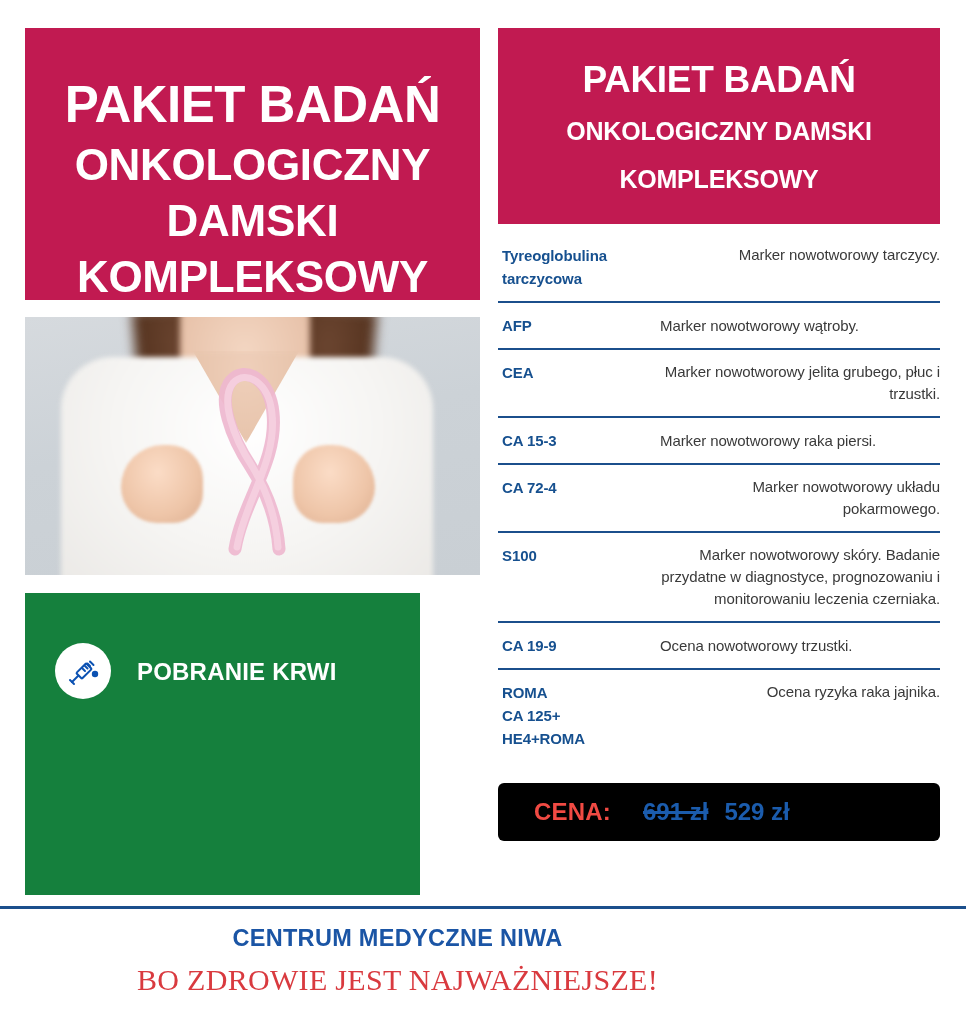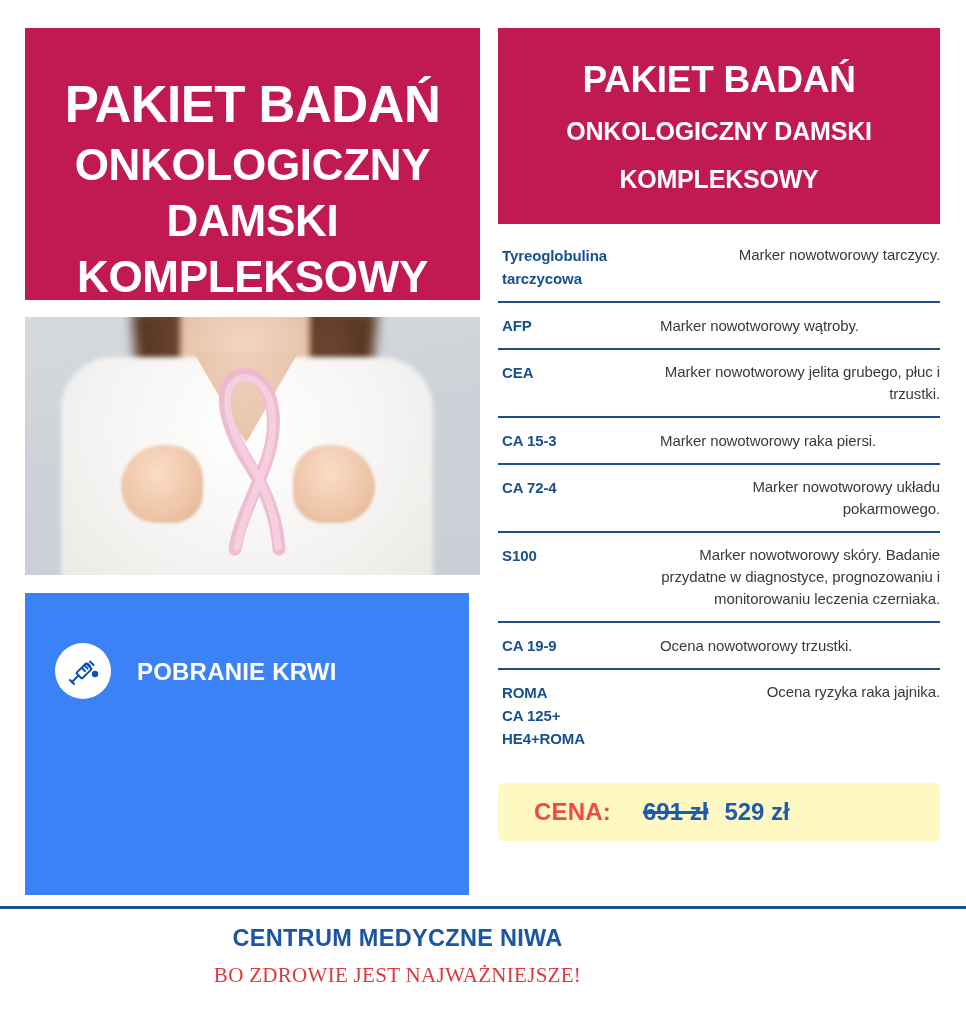--- a/index.html
+++ b/index.html
@@ -97,23 +97,23 @@
     background:radial-gradient(ellipse at 45% 35%, #fbdcc6 0%, #eec5a8 60%, #dcae90 100%);
     border-radius:42px 34px 30px 36px;
     filter:blur(1.6px);
   }
   .ph-hand-l { left:96px; }
   .ph-hand-r { left:268px; border-radius:34px 42px 36px 30px; }
 
   
   .info-box {
     position:relative;
-    width:444px; height:302px;
+    width:395px; height:302px;
     margin-top:18px;
-    background:#3b82f6;
+    background:#15803d;
     padding:50px 30px;
   }
   .info-row { display:flex; align-items:center; margin-bottom:46px; }
   .info-row:last-child { margin-bottom:0; }
   .info-icon {
     flex:0 0 auto;
     width:56px; height:56px;
     background:#ffffff;
     border-radius:50%;
     display:flex; align-items:center; justify-content:center;
@@ -165,21 +165,21 @@
     color:#3A3A3A;
     font-size:15px; line-height:22px;
     letter-spacing:-0.1px;
     padding-top:1px;
   }
   .test-row.tall .test-desc { padding-top:0;text-align:right; }
 
   .price-box {
     margin-top:22px;
     width:442px; height:58px;
-    background:#fef9c3;
+    background:#000000;
     border-radius:6px;
     display:flex; align-items:center;
     padding-left:36px;
   }
   .price-label {
     color:#F04A43; font-weight:bold;
     font-size:24px; letter-spacing:0.2px;
     margin-right:32px;
   }
   .price-old {
@@ -198,21 +198,21 @@
     background:#1B4F8C;
   }
   .footer { position:absolute; left:0; top:925px; width:795px; text-align:center; }
   .footer-brand {
     color:#1B55A5; font-weight:bold;
     font-size:23.5px; letter-spacing:0.3px;
   }
   .footer-slogan {
     color:#D93A3F;
     font-family:"Liberation Serif", serif;
-    font-size:21px; letter-spacing:0.3px;
+    font-size:30px; letter-spacing:0.3px;
     margin-top:11px;
   }
 </style>
 </head>
 <body>
 
 <div class="poster">
 
   <div class="left-col">
 

